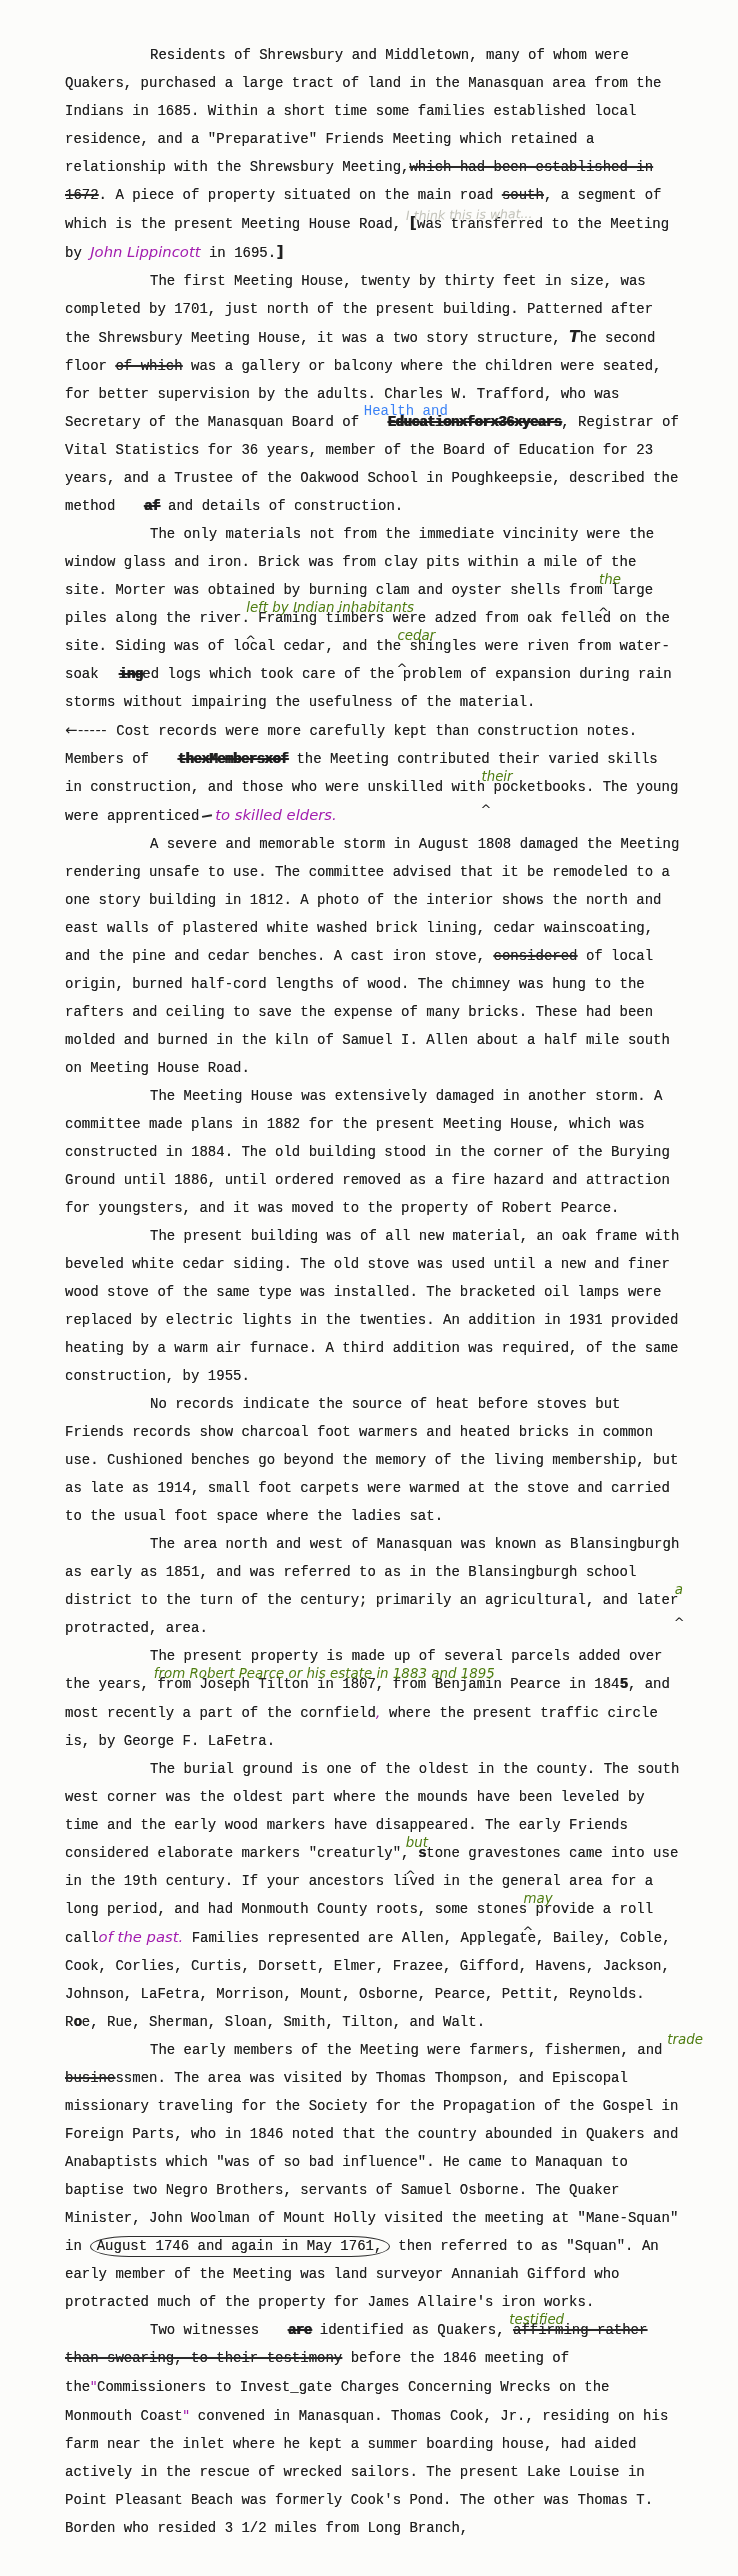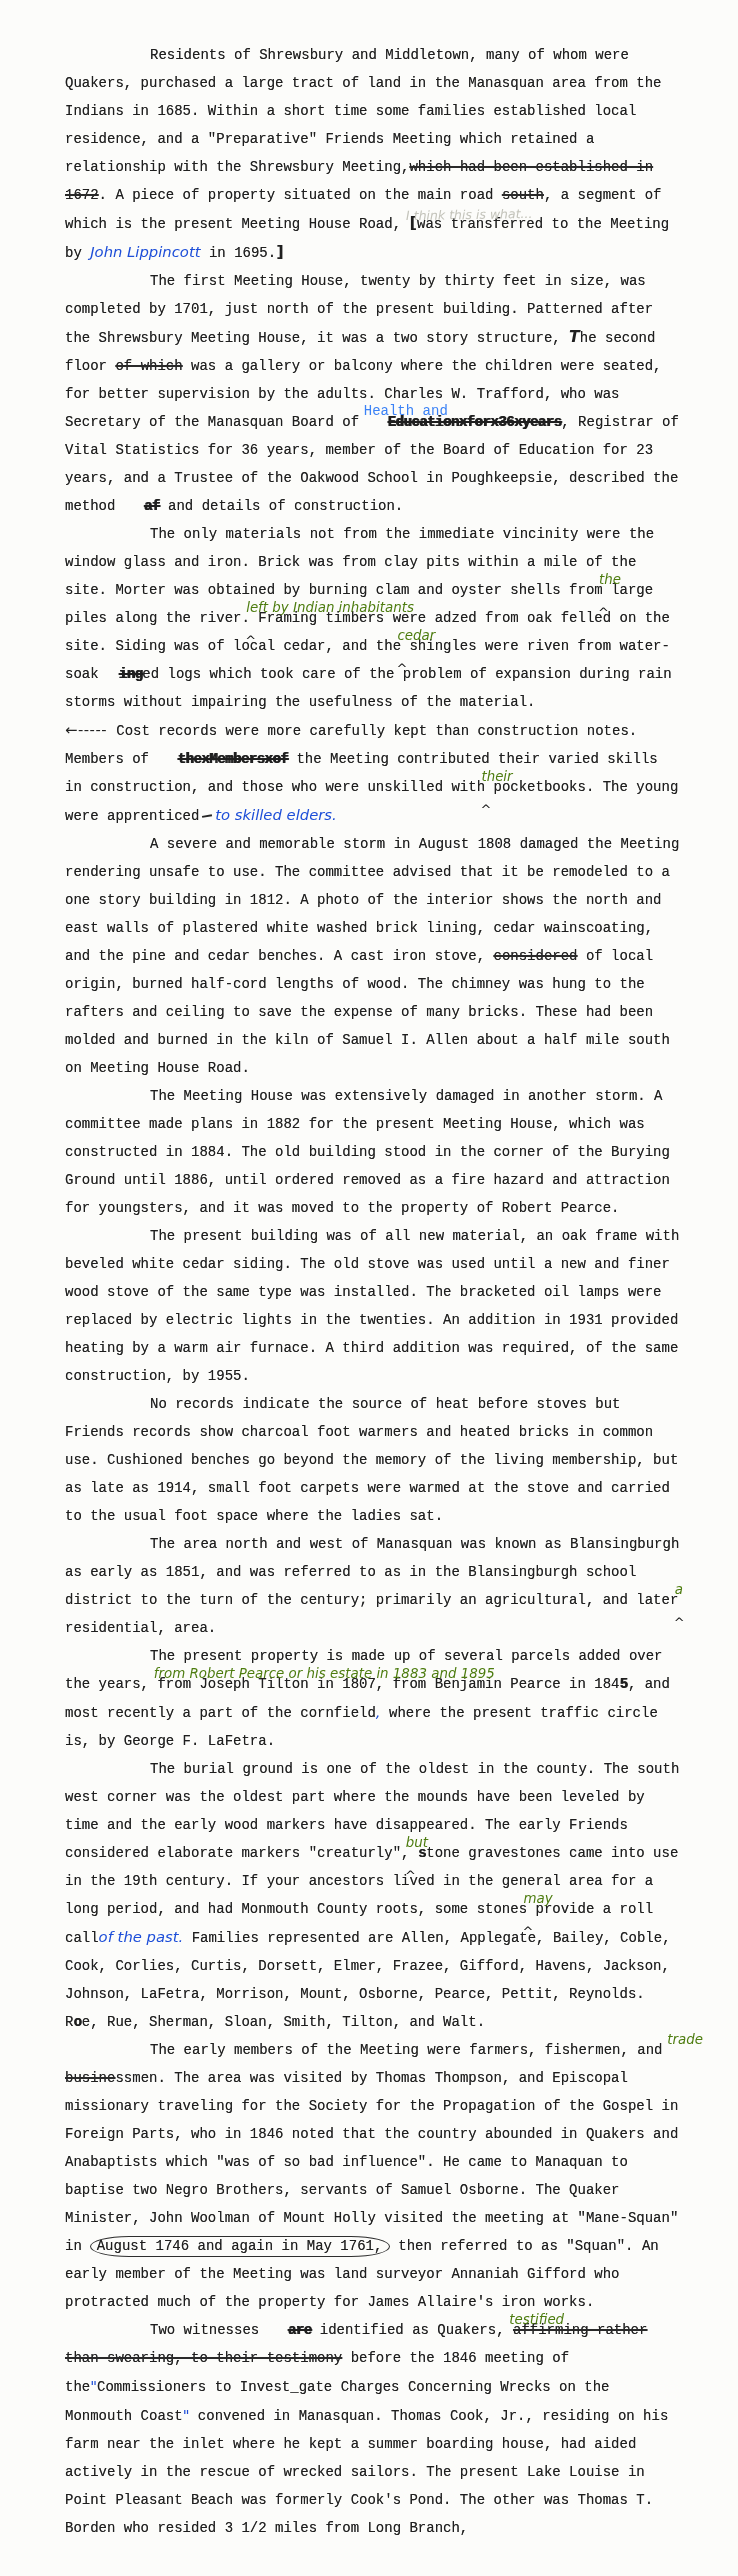--- a/index.html
+++ b/index.html
@@ -19,21 +19,21 @@
   .para{margin:0;text-align:left;}
   .para.indent{text-indent:85px;}
   .typed{ text-shadow:0 0 0.5px rgba(0,0,0,.55); }
   
   .strike{ text-decoration:line-through; text-decoration-thickness:1.5px; text-decoration-color:#2a2a2a; }
   
   .xout{ font-weight:700; letter-spacing:-0.5px; text-decoration:line-through; text-decoration-thickness:1.8px; text-shadow:0.9px 0 currentColor;padding-left:20px; }
   
   .overtype{ font-weight:700; text-shadow:0.7px 0 currentColor; }
   
-  .hw{ font-family:"DejaVu Sans", sans-serif; font-style:italic; font-size:14.8px; color:#1d4ed8; text-shadow:none; }
+  .hw{ font-family:"DejaVu Sans", sans-serif; font-style:italic; font-size:14.8px; color:#a21caf; text-shadow:none; }
   .hwT{ font-family:"DejaVu Sans", sans-serif; font-style:italic; font-weight:700; font-size:15.7px; }
   .bracket{ font-family:"DejaVu Sans", sans-serif; font-weight:700; font-size:16.6px; }
   
   .above-wrap{ display:inline-block; width:0; position:relative; overflow:visible; vertical-align:baseline; text-indent:0; }
   .above-text{
     position:absolute; left:-3.7px; bottom:.55em; white-space:nowrap;
     font-family:"DejaVu Sans", sans-serif; font-style:italic;
     font-size:13.4px; line-height:1; color:#4d7c0f; text-shadow:none;
   }
   .ins::after{ 
@@ -55,19 +55,19 @@
 
 <div class="page" id="doc">
     <p class="para indent"><span class="typed">Residents of Shrewsbury and Middletown, many of whom were Quakers, purchased a large tract of land in the Manasquan area from the Indians in 1685. Within a short time some families established local residence, and a "Preparative" Friends Meeting which retained a relationship with the Shrewsbury Meeting,</span><span class="typed strike">which had been established in 1672</span><span class="typed">. A piece of property situated on the main road </span><span class="typed strike">south</span><span class="typed">, a segment of which is the present Meeting House Road, </span><span class="above-wrap faint"><span class="above-text">I think this is what...</span></span><span class="bracket">[</span><span class="typed">was transferred to the Meeting by </span><span class="hw">John Lippincott</span><span class="typed"> in 1695.</span><span class="bracket">]</span></p>
     <p class="para indent"><span class="typed">The first Meeting House, twenty by thirty feet in size, was completed by 1701, just north of the present building. Patterned after the Shrewsbury Meeting House, it was a two story structure, </span><span class="hwT">T</span><span class="typed">he second floor </span><span class="typed strike">of which</span><span class="typed"> was a gallery or balcony where the children were seated, for better supervision by the adults. Charles W. Trafford, who was Secretary of the Manasquan Board of </span><span class="above-wrap typed-above"><span class="above-text">Health and</span></span><span class="typed xout">Educationxforx36xyears</span><span class="typed">, Registrar of Vital Statistics for 36 years, member of the Board of Education for 23 years, and a Trustee of the Oakwood School in Poughkeepsie, described the method </span><span class="typed xout">af</span><span class="typed"> and details of construction.</span></p>
     <p class="para indent"><span class="typed">The only materials not from the immediate vincinity were the window glass and iron. Brick was from clay pits within a mile of the site. Morter was obtained by burning clam and oyster shells from</span><span class="above-wrap ins"><span class="above-text">the</span></span><span class="typed"> large piles along the river.</span><span class="above-wrap ins"><span class="above-text">left by Indian inhabitants</span></span><span class="typed"> Framing timbers were adzed from oak felled on the site. Siding was of local cedar, and the</span><span class="above-wrap ins"><span class="above-text">cedar</span></span><span class="typed"> shingles were riven from water-soak</span><span class="typed xout">ing</span><span class="typed">ed logs which took care of the problem of expansion during rain storms without impairing the usefulness of the material.</span></p>
     <p class="para"><span class="arrow">←-----</span><span class="typed">Cost records were more carefully kept than construction notes. Members of </span><span class="typed xout">thexMembersxof</span><span class="typed"> the Meeting contributed their varied skills in construction, and those who were unskilled with</span><span class="above-wrap ins"><span class="above-text">their</span></span><span class="typed"> pocketbooks. The young were apprenticed</span><span class="stub"></span><span class="hw">to skilled elders.</span></p>
     <p class="para indent"><span class="typed">A severe and memorable storm in August 1808 damaged the Meeting rendering unsafe to use. The committee advised that it be remodeled to a one story building in 1812. A photo of the interior shows the north and east walls of plastered white washed brick lining, cedar wainscoating, and the pine and cedar benches. A cast iron stove, </span><span class="typed strike">considered</span><span class="typed"> of local origin, burned half-cord lengths of wood. The chimney was hung to the rafters and ceiling to save the expense of many bricks. These had been molded and burned in the kiln of Samuel I. Allen about a half mile south on Meeting House Road.</span></p>
     <p class="para indent"><span class="typed">The Meeting House was extensively damaged in another storm. A committee made plans in 1882 for the present Meeting House, which was constructed in 1884. The old building stood in the corner of the Burying Ground until 1886, until ordered removed as a fire hazard and attraction for youngsters, and it was moved to the property of Robert Pearce.</span></p>
     <p class="para indent"><span class="typed">The present building was of all new material, an oak frame with beveled white cedar siding. The old stove was used until a new and finer wood stove of the same type was installed. The bracketed oil lamps were replaced by electric lights in the twenties. An addition in 1931 provided heating by a warm air furnace. A third addition was required, of the same construction, by 1955.</span></p>
     <p class="para indent"><span class="typed">No records indicate the source of heat before stoves but Friends records show charcoal foot warmers and heated bricks in common use. Cushioned benches go beyond the memory of the living membership, but as late as 1914, small foot carpets were warmed at the stove and carried to the usual foot space where the ladies sat.</span></p>
-    <p class="para indent"><span class="typed">The area north and west of Manasquan was known as Blansingburgh as early as 1851, and was referred to as in the Blansingburgh school district to the turn of the century; primarily an agricultural, and later</span><span class="above-wrap ins"><span class="above-text">a</span></span><span class="typed"> residential, area.</span></p>
+    <p class="para indent"><span class="typed">The area north and west of Manasquan was known as Blansingburgh as early as 1851, and was referred to as in the Blansingburgh school district to the turn of the century; primarily an agricultural, and later</span><span class="above-wrap ins"><span class="above-text">a</span></span><span class="typed"> protracted, area.</span></p>
     <p class="para indent"><span class="typed">The present property is made up of several parcels added over the years, </span><span class="above-wrap"><span class="above-text">from Robert Pearce or his estate in 1883 and 1895</span></span><span class="typed">from Joseph Tilton in 1807, from Benjamin Pearce in 184</span><span class="typed overtype">5</span><span class="typed">, and most recently a part of the cornfield</span><span class="hw">,</span><span class="typed"> where the present traffic circle is, by George F. LaFetra.</span></p>
     <p class="para indent"><span class="typed">The burial ground is one of the oldest in the county. The south west corner was the oldest part where the mounds have been leveled by time and the early wood markers have disappeared. The early Friends considered elaborate markers "creaturly",</span><span class="above-wrap ins"><span class="above-text">but</span></span><span class="typed"> </span><span class="typed overtype">s</span><span class="typed">tone gravestones came into use in the 19th century. If your ancestors lived in the general area for a long period, and had Monmouth County roots, some stones</span><span class="above-wrap ins"><span class="above-text">may</span></span><span class="typed"> provide a roll call</span><span class="hw">of the past.</span><span class="typed"> Families represented are Allen, Applegate, Bailey, Coble, Cook, Corlies, Curtis, Dorsett, Elmer, Frazee, Gifford, Havens, Jackson, Johnson, LaFetra, Morrison, Mount, Osborne, Pearce, Pettit, Reynolds. R</span><span class="typed overtype">o</span><span class="typed">e, Rue, Sherman, Sloan, Smith, Tilton, and Walt.</span></p>
     <p class="para indent"><span class="typed">The early members of the Meeting were farmers, fishermen, and </span><span class="above-wrap"><span class="above-text">trade</span></span><span class="typed strike">busine</span><span class="typed">ssmen. The area was visited by Thomas Thompson, and Episcopal missionary traveling for the Society for the Propagation of the Gospel in Foreign Parts, who in 1846 noted that the country abounded in Quakers and Anabaptists which "was of so bad influence". He came to Manaquan to baptise two Negro Brothers, servants of Samuel Osborne. The Quaker Minister, John Woolman of Mount Holly visited the meeting at "Mane-Squan" in </span><span class="typed circled">August 1746 and again in May 1761,</span><span class="typed"> then referred to as "Squan". An early member of the Meeting was land surveyor Annaniah Gifford who protracted much of the property for James Allaire's iron works.</span></p>
     <p class="para indent"><span class="typed">Two witnesses </span><span class="typed xout">are</span><span class="typed"> identified as Quakers, </span><span class="above-wrap"><span class="above-text">testified</span></span><span class="typed strike">affirming rather than swearing, to their testimony</span><span class="typed"> before the 1846 meeting of the</span><span class="hw">"</span><span class="typed">Commissioners to Invest_gate Charges Concerning Wrecks on the Monmouth Coast</span><span class="hw">"</span><span class="typed"> convened in Manasquan. Thomas Cook, Jr., residing on his farm near the inlet where he kept a summer boarding house, had aided actively in the rescue of wrecked sailors. The present Lake Louise in Point Pleasant Beach was formerly Cook's Pond. The other was Thomas T. Borden who resided 3 1/2 miles from Long Branch, </span><span class="above-wrap"></span><span class="above-wrap"></span></p>
   </div>
 
 
 </body></html>

